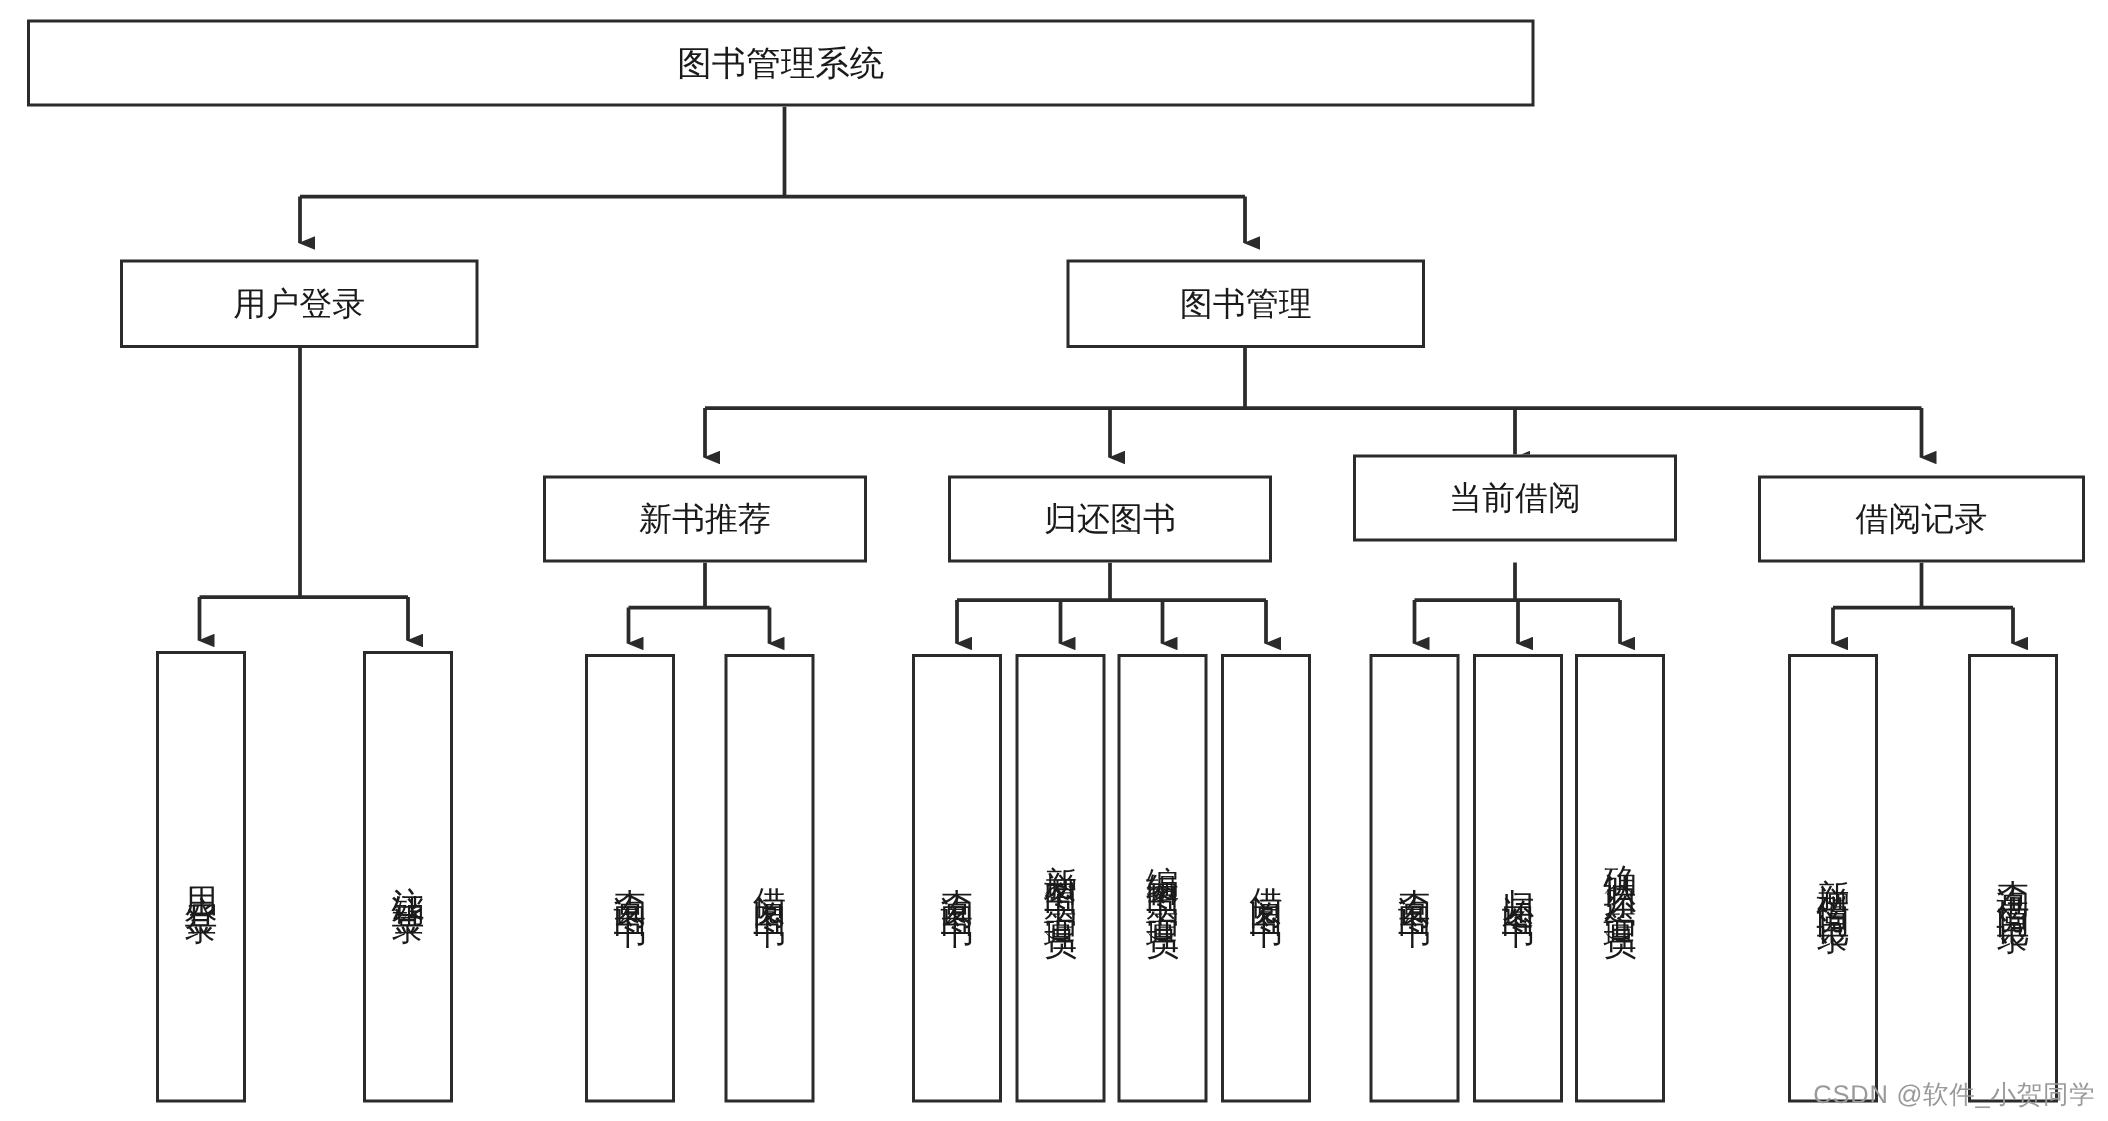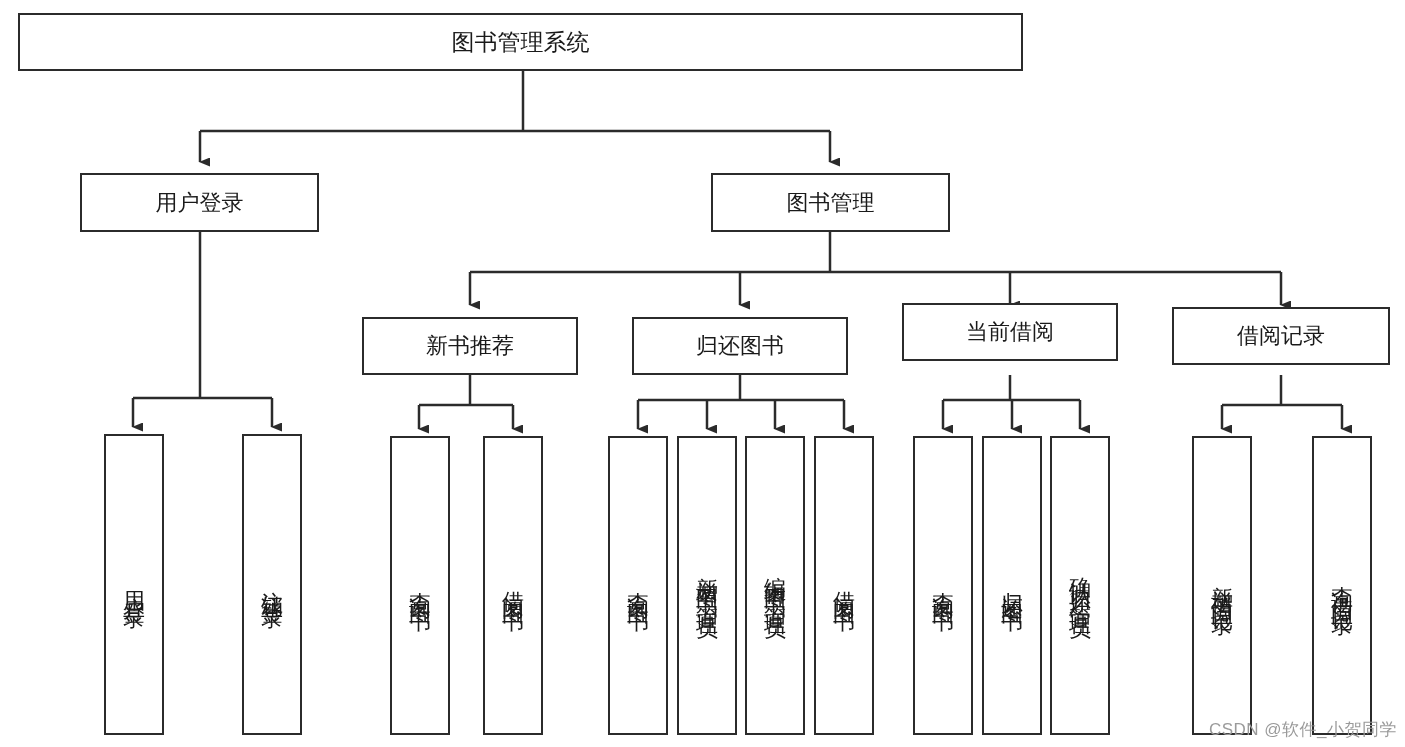--- a/index.html
+++ b/index.html
@@ -140,21 +140,21 @@
 
   <div class="node level-3" style="left:362px; top:317px; width:216px; height:58px;">
     <span class="node-label">新书推荐</span>
   </div>
   <div class="node level-3" style="left:632px; top:317px; width:216px; height:58px;">
     <span class="node-label">归还图书</span>
   </div>
   <div class="node level-3" style="left:902px; top:303px; width:216px; height:58px;">
     <span class="node-label">当前借阅</span>
   </div>
-  <div class="node level-3" style="left:1172px; top:307px; width:218px; height:58px;">
+  <div class="node level-3" style="left:1172px; top:317px; width:218px; height:58px;">
     <span class="node-label">借阅记录</span>
   </div>
 
   <div class="node leaf" style="left:104px; top:434px; width:60px; height:301px;">
     <span class="node-label" style="font-size: 22px; letter-spacing: 6px;">用户登录</span>
   </div>
   <div class="node leaf" style="left:242px; top:434px; width:60px; height:301px;">
     <span class="node-label" style="font-size: 22px; letter-spacing: 6px;">注销登录</span>
   </div>
 

